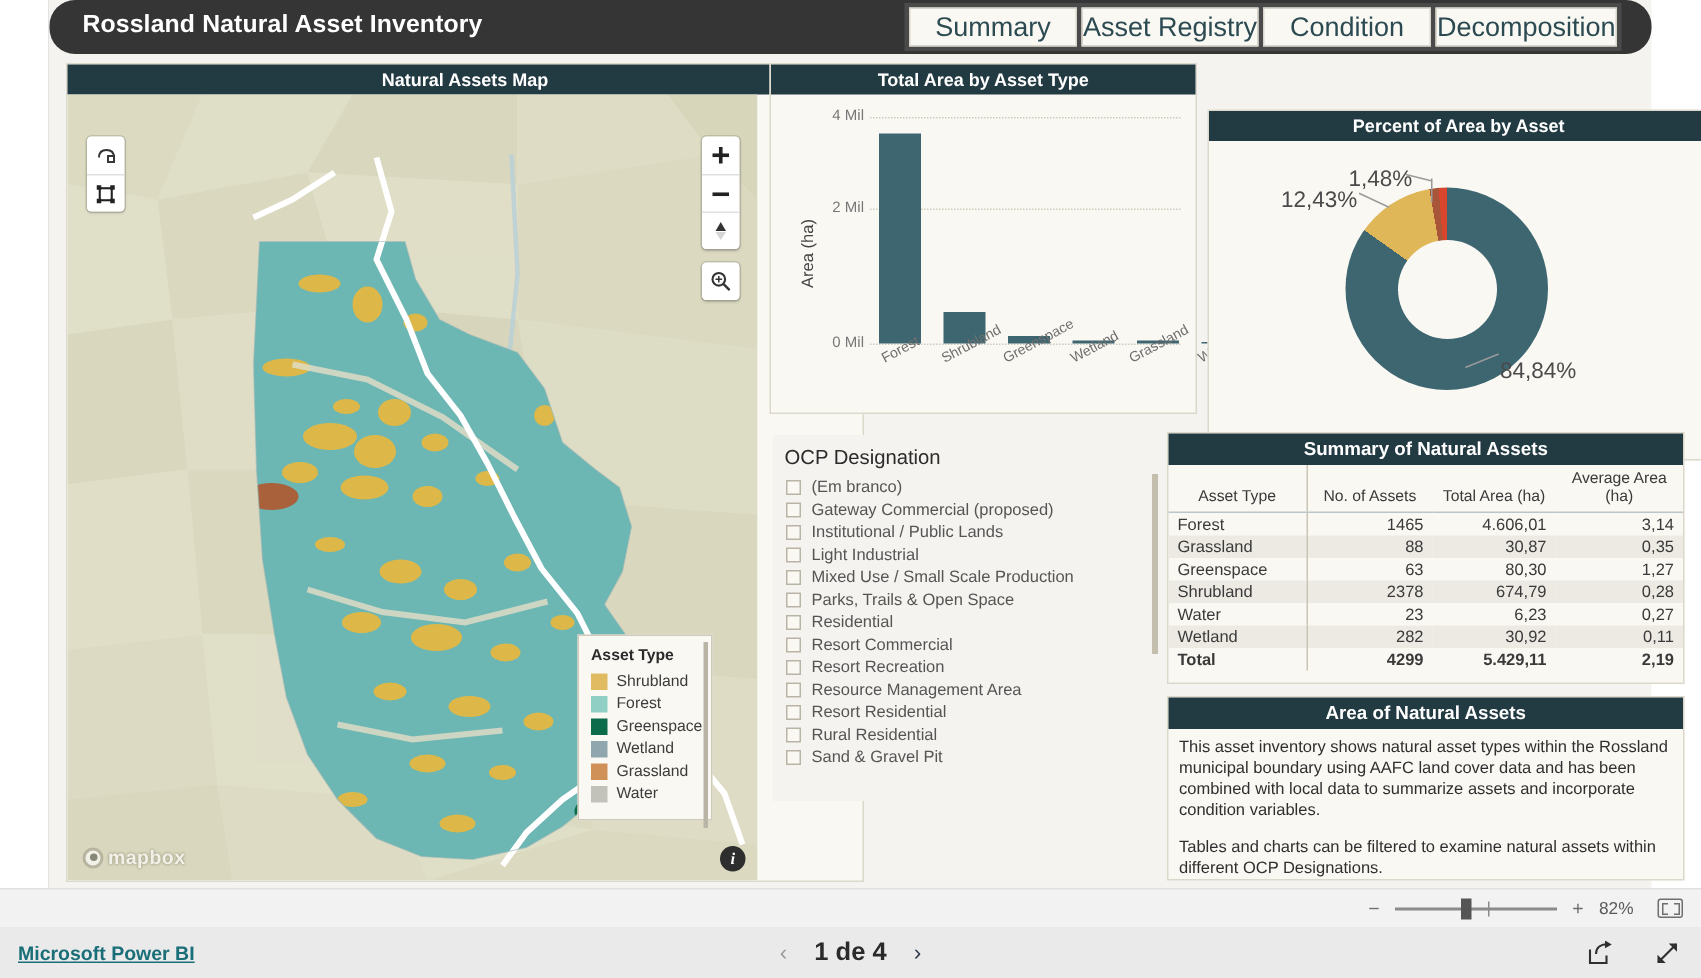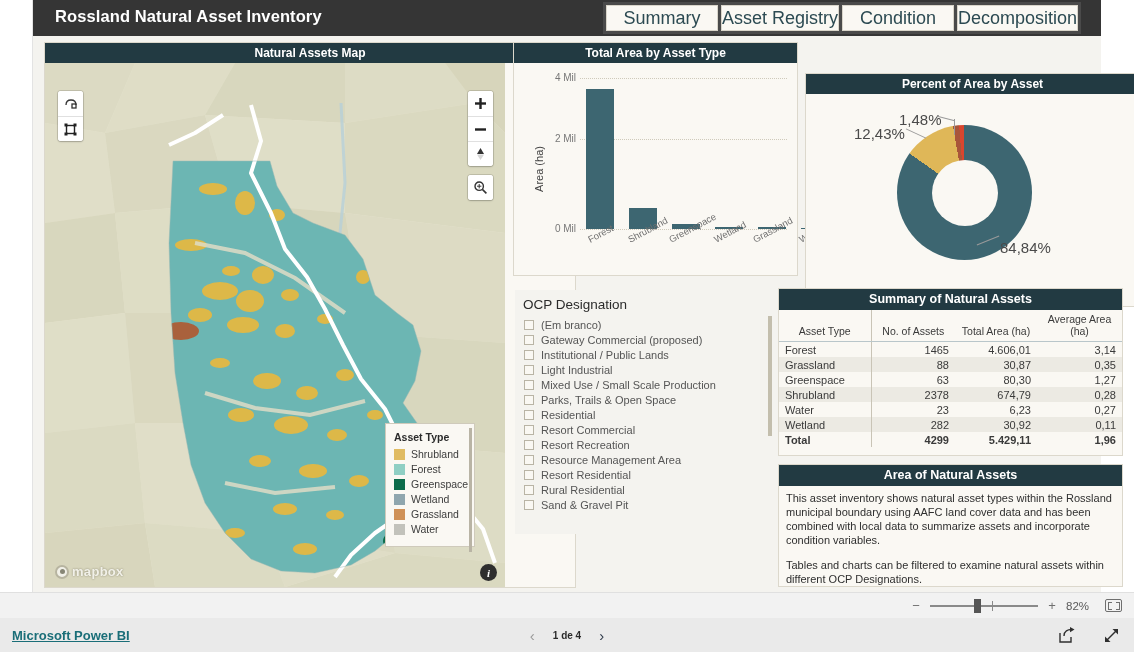--- a/index.html
+++ b/index.html
@@ -11,21 +11,21 @@
     overflow:hidden;
     position:relative;
   }
 
   
   #report { position:absolute; left:0; top:0; width:1134px; height:592px; background:#ffffff; }
   #sidebar-strip { position:absolute; left:0; top:0; width:33px; height:592px; background:#ffffff; border-right:1px solid #e3e3e3; }
   #canvas { position:absolute; left:33px; top:0; width:1068px; height:592px; background:#f4f3ef; }
 
   
-  #header { position:absolute; left:0; top:0; width:1068px; height:36px; background:#353535; }
+  #header { position:absolute; left:0; top:0; width:1068px; height:36px; background:#353535;border-radius:17px; }
   #report-title {
     position:absolute; left:22px; top:7px;
     color:#fff; font-size:16.5px; font-weight:bold; letter-spacing:.1px;
   }
   #tabs { position:absolute; left:570px; top:2px; width:478px; height:32px;
           background:#4a4a4a; display:flex; gap:3px; padding:3px; }
   .tab {
     flex:1; background:#faf8f3; color:#2c4a52; font-size:18px;
     display:flex; align-items:center; justify-content:center;
     border:1px solid #d9d5ca; cursor:pointer; white-space:nowrap;
@@ -176,21 +176,21 @@
     position:absolute; left:0; top:618px; width:1134px; height:34px;
     background:#eaeaea; display:flex; align-items:center;
   }
   #pbi-link {
     position:absolute; left:12px; font-size:13px; color:#1a6e78;
     text-decoration:underline; cursor:pointer; font-weight:bold;
   }
   #pager { position:absolute; left:50%; transform:translateX(-50%); display:flex; align-items:center; gap:18px; }
   .pg-arrow { font-size:15px; color:#9a9a9a; cursor:pointer; }
   .pg-arrow.active { color:#2f3a4a; }
-  #pg-text { font-size:10px; color:#2a2a2a; font-weight:bold;text-align:right; }
+  #pg-text { font-size:17px; color:#2a2a2a; font-weight:bold;text-align:right; }
   #footer-actions { position:absolute; right:14px; display:flex; align-items:center; gap:28px; }
   .fa-btn { cursor:pointer; color:#2f2f2f; display:flex; align-items:center; }
 </style>
 </head>
 <body>
 
 <div id="report">
 
   <div id="sidebar-strip"></div>
 
@@ -579,21 +579,21 @@
           <tr>
             <td>Wetland</td>
             <td class="num vline">282</td>
             <td class="num">30,92</td>
             <td class="num">0,11</td>
           </tr>
           <tr class="total">
             <td>Total</td>
             <td class="num vline">4299</td>
             <td class="num">5.429,11</td>
-            <td class="num">1,96</td>
+            <td class="num">2,19</td>
           </tr>
         </tbody>
       </table>
     </div>
 
     <div class="card" id="text-card">
       <div class="card-title">Area of Natural Assets</div>
       <div id="text-body">
         <p>This asset inventory shows natural asset types within the Rossland municipal boundary using AAFC land cover data and has been combined with local data to summarize assets and incorporate condition variables.</p>
         <p>Tables and charts can be filtered to examine natural assets within different OCP Designations.</p>

